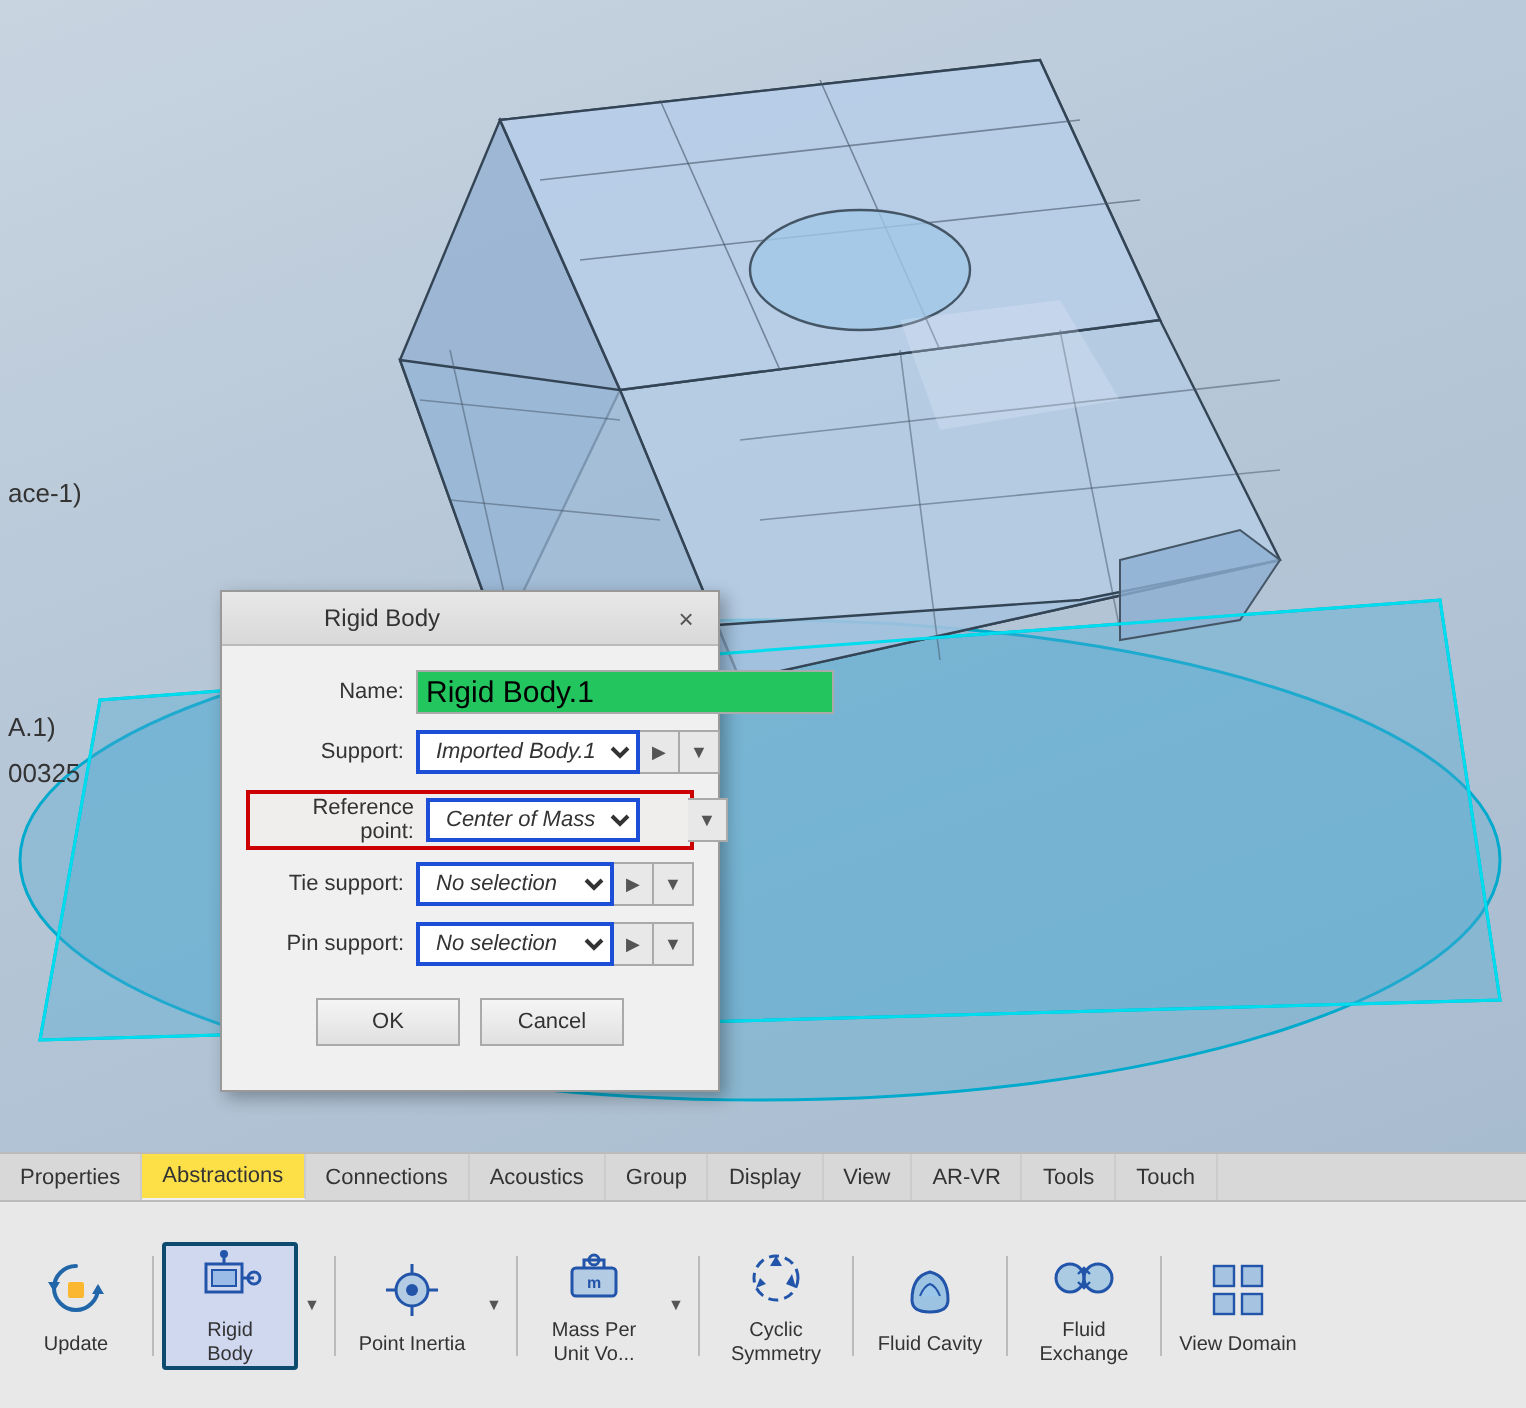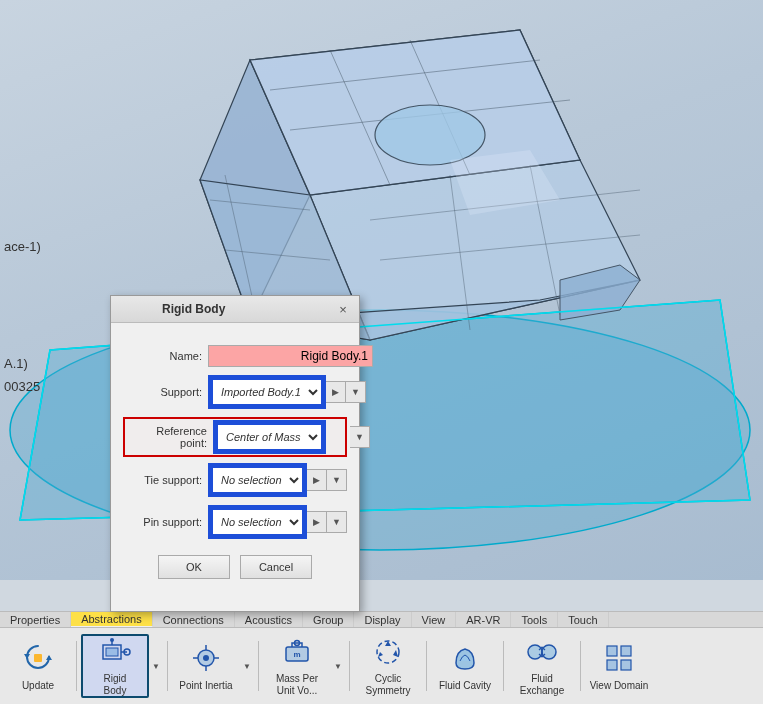--- a/index.html
+++ b/index.html
@@ -50,76 +50,75 @@
       background: linear-gradient(to bottom, #e8e8e8, #d8d8d8);
       border-bottom: 1px solid #bbb;
       padding: 5px 8px;
       display: flex;
       align-items: center;
       justify-content: space-between;
     }
 
     .dialog-title {
       font-size: 12px;
-      font-weight: bold;
+      font-weight: normal;
       color: #333;
       padding-left: 43px;
     }
 
     .dialog-close {
       font-size: 13px;
       color: #555;
       cursor: pointer;
       width: 16px;
       height: 16px;
       display: flex;
       align-items: center;
       justify-content: center;
     }
 
     .dialog-body {
-      padding: 22px 12px;
+      padding: 12px 12px;
     }
 
     .dialog-row {
       display: flex;
       align-items: center;
       margin-bottom: 8px;
     }
 
     .dialog-label {
       font-size: 11px;
       color: #333;
       min-width: 85px;
       text-align: right;
       padding-right: 6px;
     }
 
     .dialog-input {
       flex: 1;
       height: 22px;
       border: 1px solid #aaa;
-      background: #fca5a5;
-      font-size: 12px;
+      background: #22c55e;
+      font-size: 15px;
       padding: 2px 4px;
       outline: none;
-      text-align: right;
     }
 
     .dialog-select-wrapper {
       flex: 1;
       display: flex;
       align-items: center;
       position: relative;
     }
 
     .dialog-select {
       flex: 1;
-      height: 34px;
-      border: 5px solid #1d4ed8;
+      height: 22px;
+      border: 2px solid #1d4ed8;
       background: white;
       font-size: 11px;
       padding: 2px 4px;
       color: #333;
       font-style: italic;
     }
 
     .dialog-select.italic-text {
       font-style: italic;
       color: #333;
@@ -169,21 +168,21 @@
       cursor: pointer;
       color: #333;
     }
 
     
     #toolbar {
       position: absolute;
       bottom: 0;
       left: 0;
       width: 763px;
-      height: 93px;
+      height: 128px;
       background: #e8e8e8;
       border-top: 1px solid #bbb;
       display: flex;
       flex-direction: column;
     }
 
     .tab-bar {
       display: flex;
       align-items: stretch;
       height: 24px;

